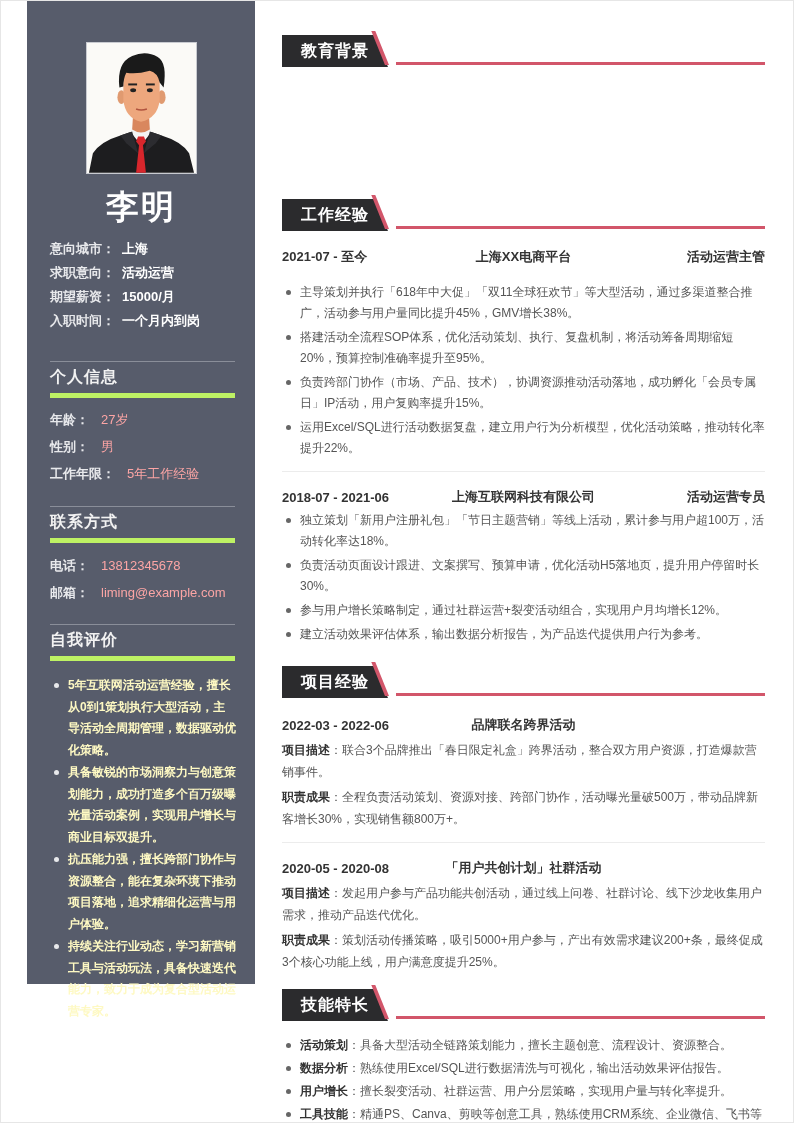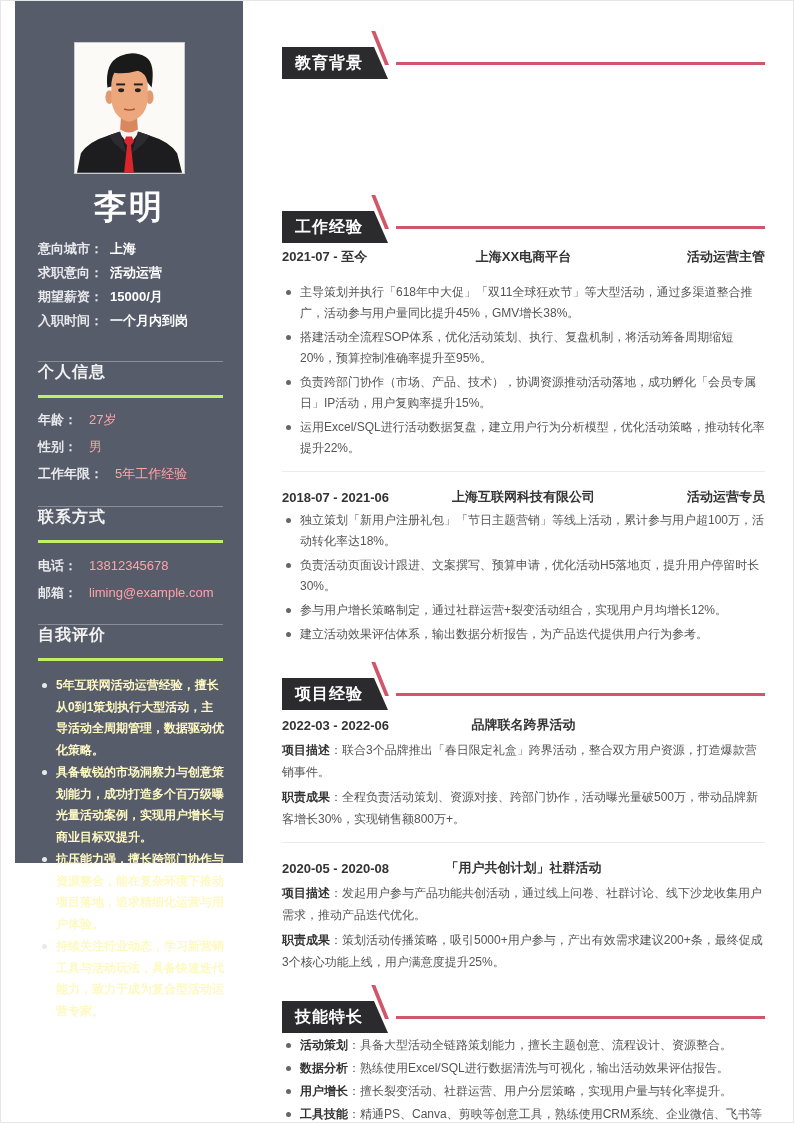--- a/index.html
+++ b/index.html
@@ -8,65 +8,65 @@
     font-family: "Liberation Sans", "DejaVu Sans", sans-serif;
     color: #444;
     position: relative;
   }
   .page {
     position: absolute; left: 0; top: 0; width: 794px; height: 1123px;
     border: 1px solid #e6e6e6; overflow: hidden; background: #fff;
   }
   
   .sidebar {
-    position: absolute; left: 14px; top: 0; width: 228px; height: 862px;
+    position: absolute; left: 26px; top: 0; width: 228px; height: 983px;
     background: #575c6b; color: #ffffff;
   }
   .photo {
     position: absolute; left: 59px; top: 41px; width: 111px; height: 132px;
     background: #fbfaf7; border: 1px solid #c9cbd1; overflow: hidden;
   }
   .photo svg { display: block; width: 100%; height: 100%; }
   .name {
     position: absolute; left: 0; top: 184px; width: 228px; text-align: center;
     font-size: 33px; font-weight: bold; letter-spacing: 2px; color: #fff;
     font-family: "DejaVu Sans", sans-serif;
   }
   .intent { position: absolute; left: 23px; top: 236px; width: 190px; }
   .intent .row { display: flex; height: 24px; align-items: center; font-size: 13px; font-weight: bold; }
   .intent .lbl { width: 72px; color: #e8e9ec; }
   .intent .val { color: #ffffff; }
 
   .side-section { position: absolute; left: 23px; width: 185px; }
   .side-section .title-wrap {
-    border-top: 1px solid #8a8e99; border-bottom: 3px solid #bef264;
-    height: 37px; display: flex; 
+    border-top: 1px solid #8a8e99; border-bottom: 5px solid #bef264;
+    height: 37px; display: flex; align-items: center;
   }
   .side-section .title { font-size: 16px; font-weight: bold; color: #f2f2f2; letter-spacing: 1px; }
   .kv { display: flex; font-size: 13px; height: 27px; align-items: center; }
   .kv .k { font-weight: bold; color: #e8e9ec; margin-right: 12px; }
   .kv .v { color: #fca5a5; }
 
   .eval-list { list-style: none; margin-top: 14px; padding-left: 2px; }
   .eval-list li {
     position: relative; padding-left: 16px; font-size: 12px; font-weight: bold;
     line-height: 21.5px; color: #fef9c3; margin-bottom: 1px; width: 185px;
   }
   .eval-list li::before {
     content: ""; position: absolute; left: 2px; top: 8px; width: 5px; height: 5px;
     border-radius: 50%; background: #e8e9ec;
   }
 
   
   .main { position: absolute; left: 281px; top: 0; width: 483px; }
   .sec-head { position: relative; height: 32px; margin-bottom: 12px; }
   .sec-head .tab {
-    position: absolute; left: 0; top: 16px; height: 32px; width: 106px;
+    position: absolute; left: 0; top: 4px; height: 32px; width: 106px;
     background: #2b2b2d; color: #fff; font-size: 16px; font-weight: bold;
-    padding-left: 13px; line-height: 32px; letter-spacing: 1px;
+    padding-left: 19px; line-height: 32px; letter-spacing: 1px;
     clip-path: polygon(0 0, 92px 0, 106px 32px, 0 32px);
   }
   .sec-head .slash {
     position: absolute; left: 103px; top: 0; width: 4px; height: 34px;
     background: #d2566a; transform: skewX(22deg); transform-origin: bottom left;
   }
   .sec-head .line {
     position: absolute; left: 114px; right: 0; bottom: -2px; height: 3px; background: #d2566a;
   }
   .entry-head {

